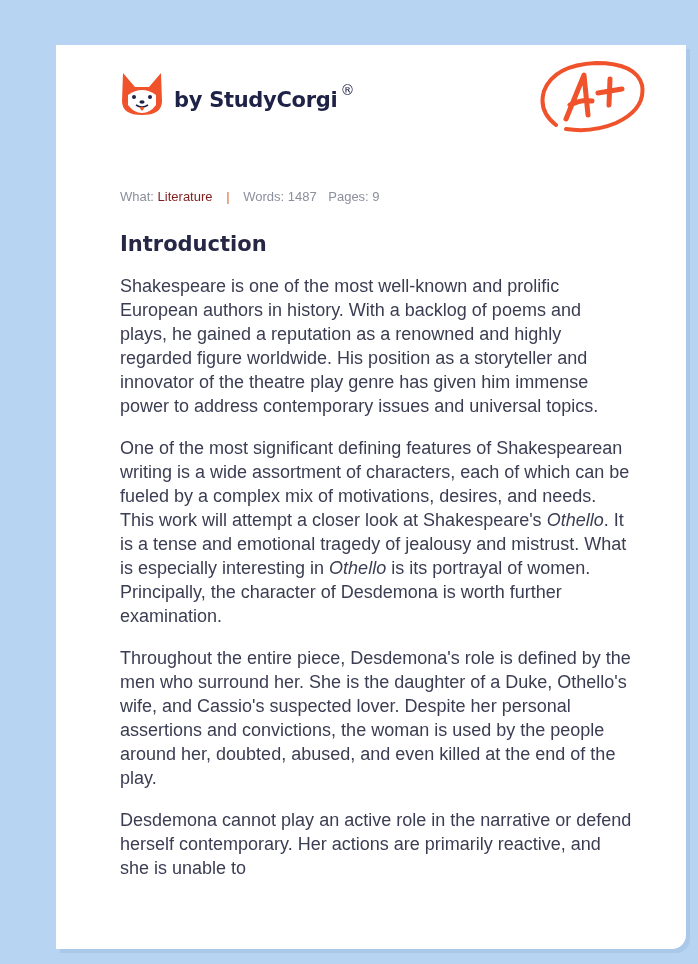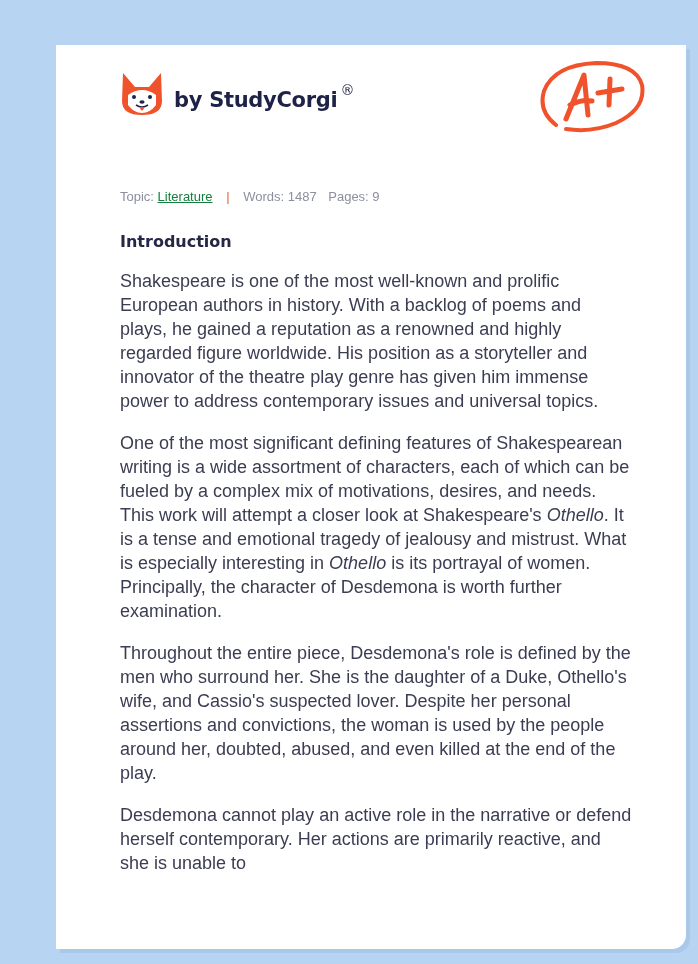--- a/index.html
+++ b/index.html
@@ -26,26 +26,26 @@
       font-weight: bold; font-size: 21px; color: #1f2247; letter-spacing: -0.3px;
     }
     .reg { font-size: 14px; vertical-align: 12px; margin-left: 3px; font-weight: normal; }
     .grade { position: absolute; left: 480px; top: 10px; width: 112px; height: 84px; }
     .content { position: absolute; left: 64px; top: 130px; width: 512px; }
     h1 {
       margin: 0; font-family: "DejaVu Sans", sans-serif; font-weight: bold;
       font-size: 26px; line-height: 41px; color: #252745; letter-spacing: -0.4px;
     }
     .meta { margin-top: 14px; font-size: 13px; color: #8c8f9d; }
-    .meta .topic-val { color: #15803d; text-decoration: underline; }
+    .meta .topic-val { color: #7f1d1d; }
     .meta .sep { color: #d9623a; margin: 0 10px; }
     .meta .gap { margin-left: 8px; }
     h2 {
       margin: 28px 0 0 0; font-family: "DejaVu Sans", sans-serif; font-weight: bold;
-      font-size: 16px; color: #252745;
+      font-size: 21px; color: #252745;
     }
     p {
       margin: 18px 0 0 0; font-size: 18px; line-height: 24px; color: #3b3d52;
     }
     p + p { margin-top: 18px; }
     em { }
   </style>
 </head>
 <body>
 
@@ -65,21 +65,21 @@
     </div>
     <svg class="grade" viewBox="0 0 112 84">
       <path d="M20 70 Q2 56 8 36 Q18 10 60 8 Q100 8 106 30 Q110 54 80 68 Q56 78 30 74" stroke="#f0532b" stroke-width="4" fill="none" stroke-linecap="round"></path>
       <path d="M30 64 L48 20 L52 60 M34 50 Q46 44 56 46" stroke="#f0532b" stroke-width="5" fill="none" stroke-linecap="round" stroke-linejoin="round"></path>
       <path d="M62 38 L86 34 M74 24 L73 50" stroke="#f0532b" stroke-width="5" fill="none" stroke-linecap="round"></path>
     </svg>
   </div>
 
   <div class="content">
     <div class="meta">
-      <span>Topic:</span>
+      <span>What:</span>
       <span class="topic-val">Literature</span>
       <span class="sep">|</span>
       <span>Words: 1487</span>
       <span class="gap">Pages: 9</span>
     </div>
 
     <h2>Introduction</h2>
 
     <p>Shakespeare is one of the most well-known and prolific European authors in history. With a backlog of poems and plays, he gained a reputation as a renowned and highly regarded figure worldwide. His position as a storyteller and innovator of the theatre play genre has given him immense power to address contemporary issues and universal topics.</p>
     <p><span>One of the most significant defining features of Shakespearean writing is a wide assortment of characters, each of which can be fueled by a complex mix of motivations, desires, and needs. This work will attempt a closer look at Shakespeare's </span><em>Othello</em><span>. It is a tense and emotional tragedy of jealousy and mistrust. What is especially interesting in </span><em>Othello</em><span> is its portrayal of women. Principally, the character of Desdemona is worth further examination.</span></p>

